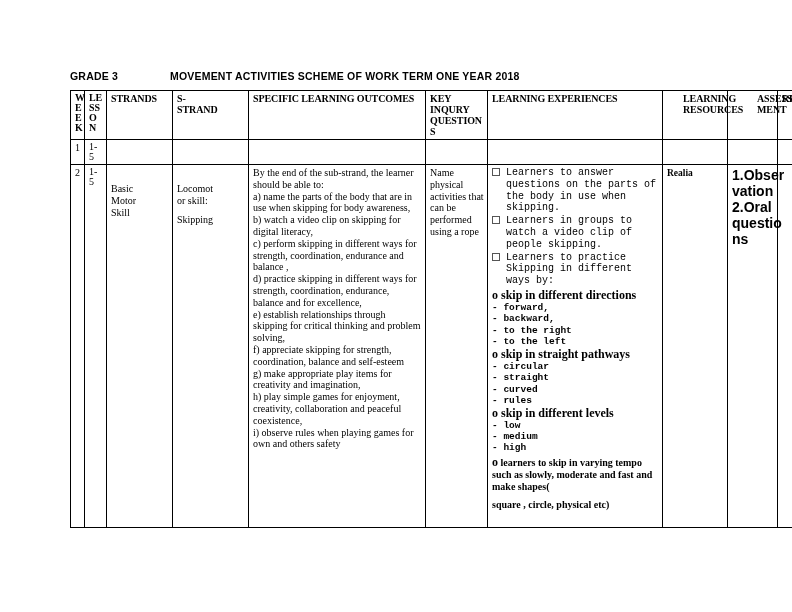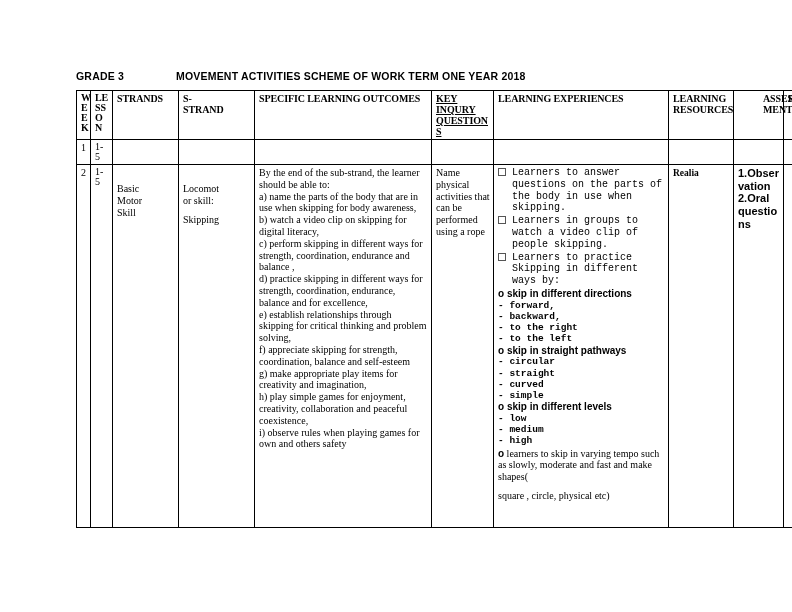--- a/index.html
+++ b/index.html
@@ -10,21 +10,21 @@
   body {
     width: 792px;
     height: 612px;
     font-family: "Liberation Serif", serif;
     color: #000000;
     position: relative;
     overflow: hidden;
   }
   .page {
     position: absolute;
-    left: 6px; top: 0;
+    left: 0; top: 0;
     width: 696px;
     height: 612px;
   }
   .header-line {
     position: absolute;
     left: 70px;
     top: 70px;
     width: 660px;
     font-family: "Liberation Sans", sans-serif;
     font-weight: bold;
@@ -83,27 +83,27 @@
   .bullet-item .box {
     position: absolute;
     left: 0;
     top: 1px;
     width: 6px;
     height: 6px;
     border: 1px solid #555;
     display: inline-block;
   }
   .dash-line { font-family: "Liberation Mono", monospace; font-weight: bold; font-size: 9.5px; }
-  .o-line { font-family: Liberation Sans, sans-serif; font-weight: bold; font-size: 10px; }
-  .plain { font-family: "Liberation Serif", serif; font-size: 10px; font-weight: normal; }
+  .o-line { font-family: Liberation Serif, serif; font-weight: bold; font-size: 12px; }
+  .plain { font-family: "Liberation Serif", serif; font-size: 10px; font-weight: bold; }
   .gap { height: 7px; }
   .sub-strand-gap { height: 16px; }
   .outcomes p { margin: 0; }
   .res { font-family: Liberation Serif, serif; font-weight: bold; font-size: 9.5px; }
-  .assess { font-family: "Liberation Sans", sans-serif; font-weight: bold; font-size: 11px; line-height: 1.15; }
+  .assess { font-family: "Liberation Sans", sans-serif; font-weight: bold; font-size: 14px; line-height: 1.15; }
 </style>
 </head>
 <body>
 
 <div class="page">
 
   <div class="header-line">
     <span class="grade">GRADE 3</span><span>MOVEMENT  ACTIVITIES SCHEME OF WORK TERM ONE YEAR 2018</span>
   </div>
 
@@ -127,25 +127,25 @@
           </th>
         <th>
             <span style="display:block;line-height:1.0;">LE<br>SS<br>O<br>N</span>
           </th>
         <th>STRANDS</th>
         <th>
             <span style="display:block;line-height:1.1;">S-<br>STRAND</span>
           </th>
         <th>SPECIFIC LEARNING OUTCOMES</th>
         <th>
-            <span style="display:block;line-height:1.1;text-decoration:underline;">KEY<br>INQURY<br>QUESTION<br>S</span>
+            <span style="display:block;line-height:1.1;">KEY<br>INQURY<br>QUESTION<br>S</span>
           </th>
         <th>LEARNING EXPERIENCES</th>
         <th>
-            <span style="display:block;line-height:1.1;">LEARNING<br>RESOURCES</span>
+            <span style="display:block;line-height:1.1;margin-left:16px;">LEARNING<br>RESOURCES</span>
           </th>
         <th>
             <span style="display:block;line-height:1.1;margin-left:25px;">ASSESS<br>MENT</span>
           </th>
         <th>REF</th>
       </tr>
     </thead>
     <tbody>
       <tr class="row-empty">
         <td>1</td>
@@ -206,21 +206,21 @@
           <div class="o-line">o skip in different directions</div>
           <div class="dash-line">- forward,</div>
           <div class="dash-line">- backward,</div>
           <div class="dash-line">- to the right</div>
           <div class="dash-line">- to the left</div>
 
           <div class="o-line">o skip in straight pathways</div>
           <div class="dash-line">- circular</div>
           <div class="dash-line">- straight</div>
           <div class="dash-line">- curved</div>
-          <div class="dash-line">- simple</div>
+          <div class="dash-line">- rules</div>
 
           <div class="o-line">o skip in different levels</div>
           <div class="dash-line">- low</div>
           <div class="dash-line">- medium</div>
           <div class="dash-line">- high</div>
 
           <div style="margin-top:1px;">
             <span class="o-line">o</span>
             <span class="plain">learners to skip in varying tempo such as slowly, moderate and fast and make shapes(</span>
           </div>

